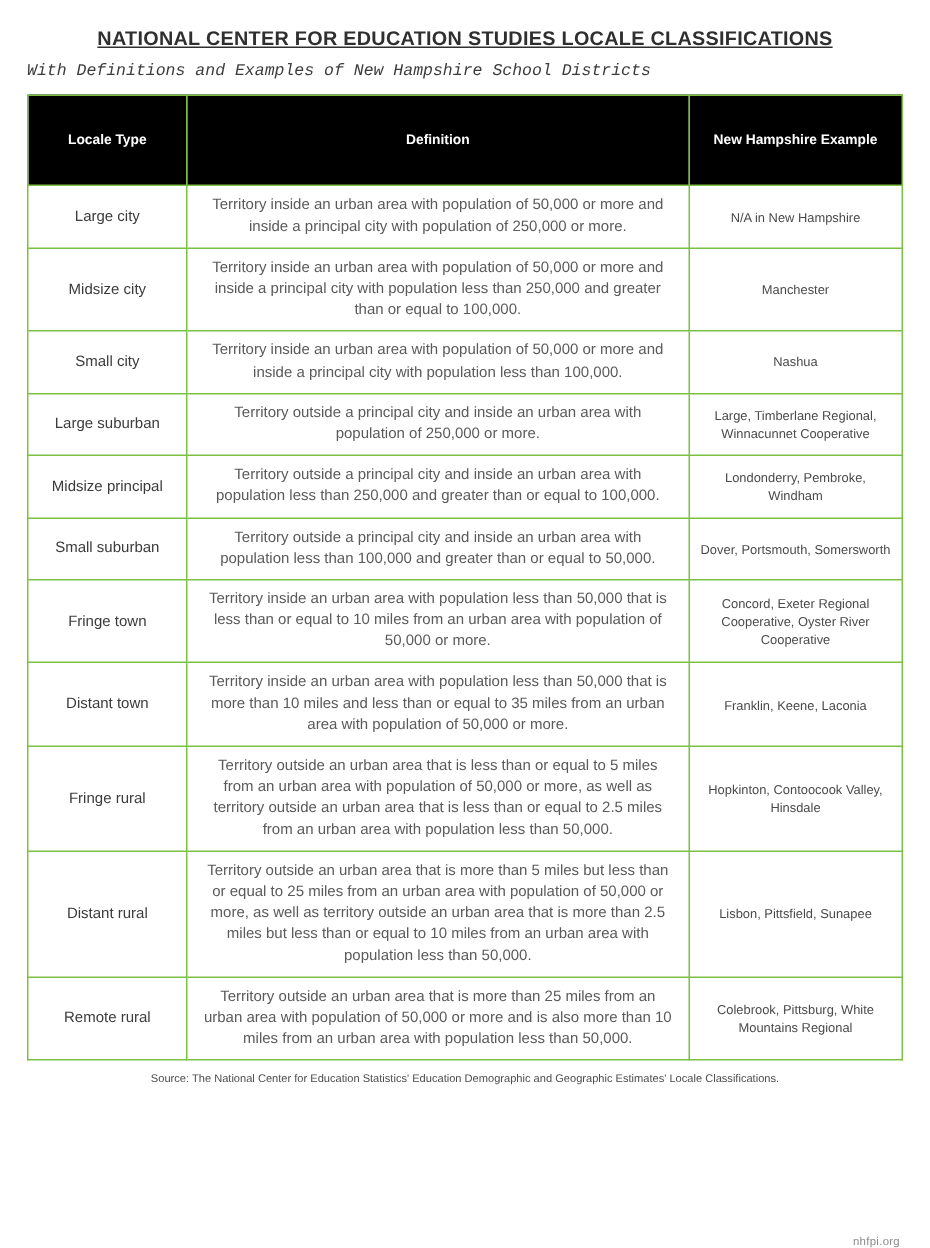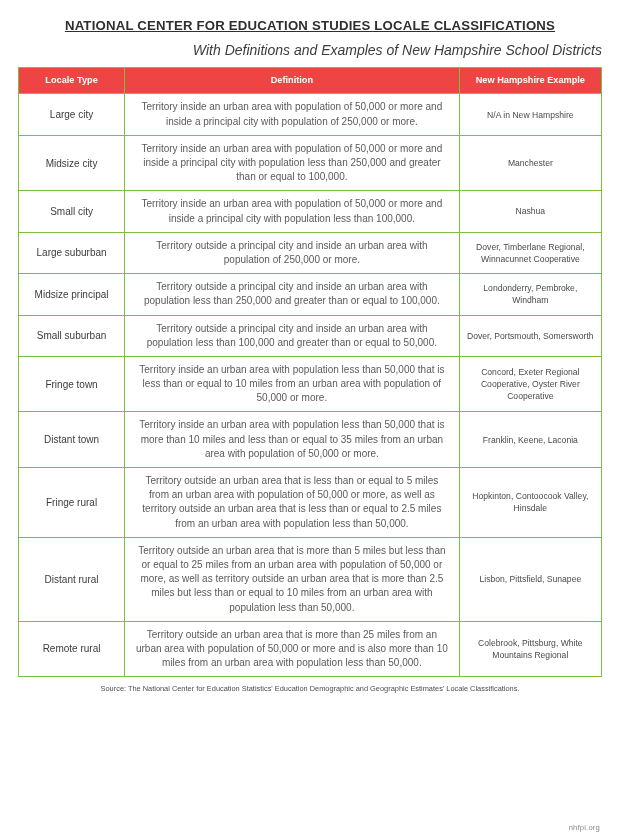--- a/index.html
+++ b/index.html
@@ -26,42 +26,43 @@
     text-align: center;
     font-size: 13.2px;
     font-weight: bold;
     letter-spacing: 0.2px;
     color: #2f2f2f;
     margin: 4px 0 0 0;
     line-height: 1.25;
     text-decoration: underline;
   }
   .subtitle {
-    text-align: right;
-    font-size: 14px;
+    text-align: left;
+    font-size: 11px;
     font-style: italic;
     color: #3c3c3c;
     margin: 7px 0 9px 0;
+    font-family: Liberation Mono, monospace;
   }
   table.locale-table {
     width: 100%;
     border-collapse: collapse;
     table-layout: fixed;
   }
   table.locale-table th,
   table.locale-table td {
     border: 1.5px solid #7ac143;
     vertical-align: middle;
   }
   thead th {
-    background: #ef4444;
+    background: #000000;
     color: #ffffff;
     font-size: 9.2px;
     font-weight: bold;
-    padding: 7px 4px;
+    padding: 24px 4px;
     text-align: center;
     line-height: 1.3;
   }
   th.col-type { width: 17.5%; }
   th.col-def  { width: 58.5%; }
   th.col-ex   { width: 24%; }
 
   tbody td {
     padding: 6px 7px;
     text-align: center;
@@ -128,21 +129,21 @@
           <td class="cell-ex">Manchester</td>
         </tr>
         <tr>
           <td class="cell-type">Small city</td>
           <td class="cell-def">Territory inside an urban area with population of 50,000 or more and inside a principal city with population less than 100,000.</td>
           <td class="cell-ex">Nashua</td>
         </tr>
         <tr>
           <td class="cell-type">Large suburban</td>
           <td class="cell-def">Territory outside a principal city and inside an urban area with population of 250,000 or more.</td>
-          <td class="cell-ex">Dover, Timberlane Regional, Winnacunnet Cooperative</td>
+          <td class="cell-ex">Large, Timberlane Regional, Winnacunnet Cooperative</td>
         </tr>
         <tr>
           <td class="cell-type">Midsize principal</td>
           <td class="cell-def">Territory outside a principal city and inside an urban area with population less than 250,000 and greater than or equal to 100,000.</td>
           <td class="cell-ex">Londonderry, Pembroke, Windham</td>
         </tr>
         <tr>
           <td class="cell-type">Small suburban</td>
           <td class="cell-def">Territory outside a principal city and inside an urban area with population less than 100,000 and greater than or equal to 50,000.</td>
           <td class="cell-ex">Dover, Portsmouth, Somersworth</td>

